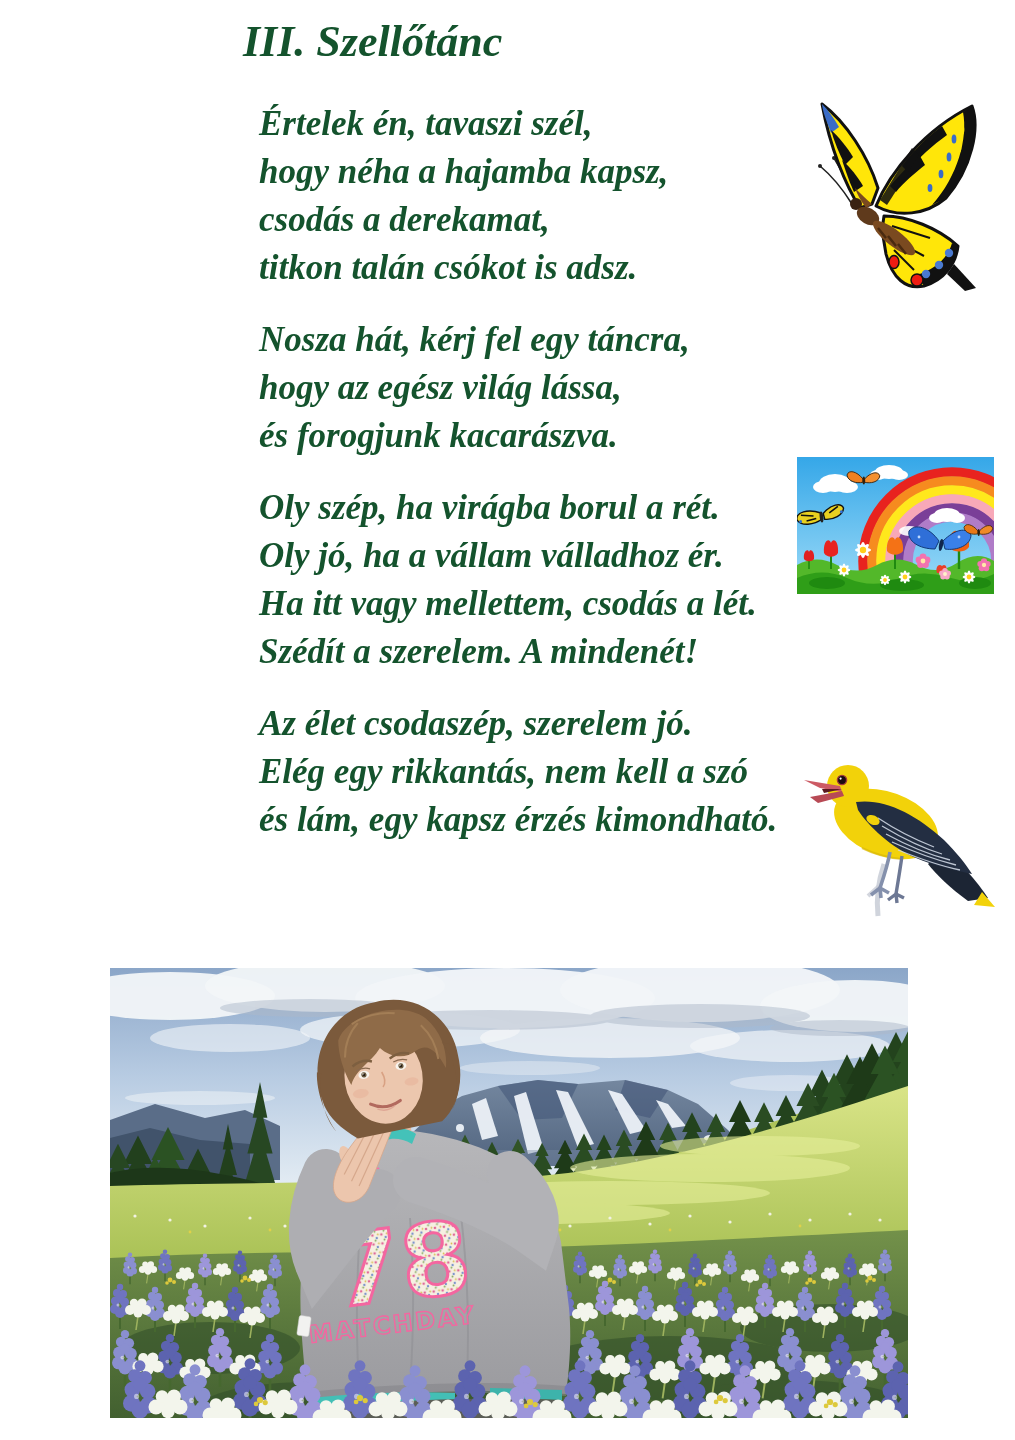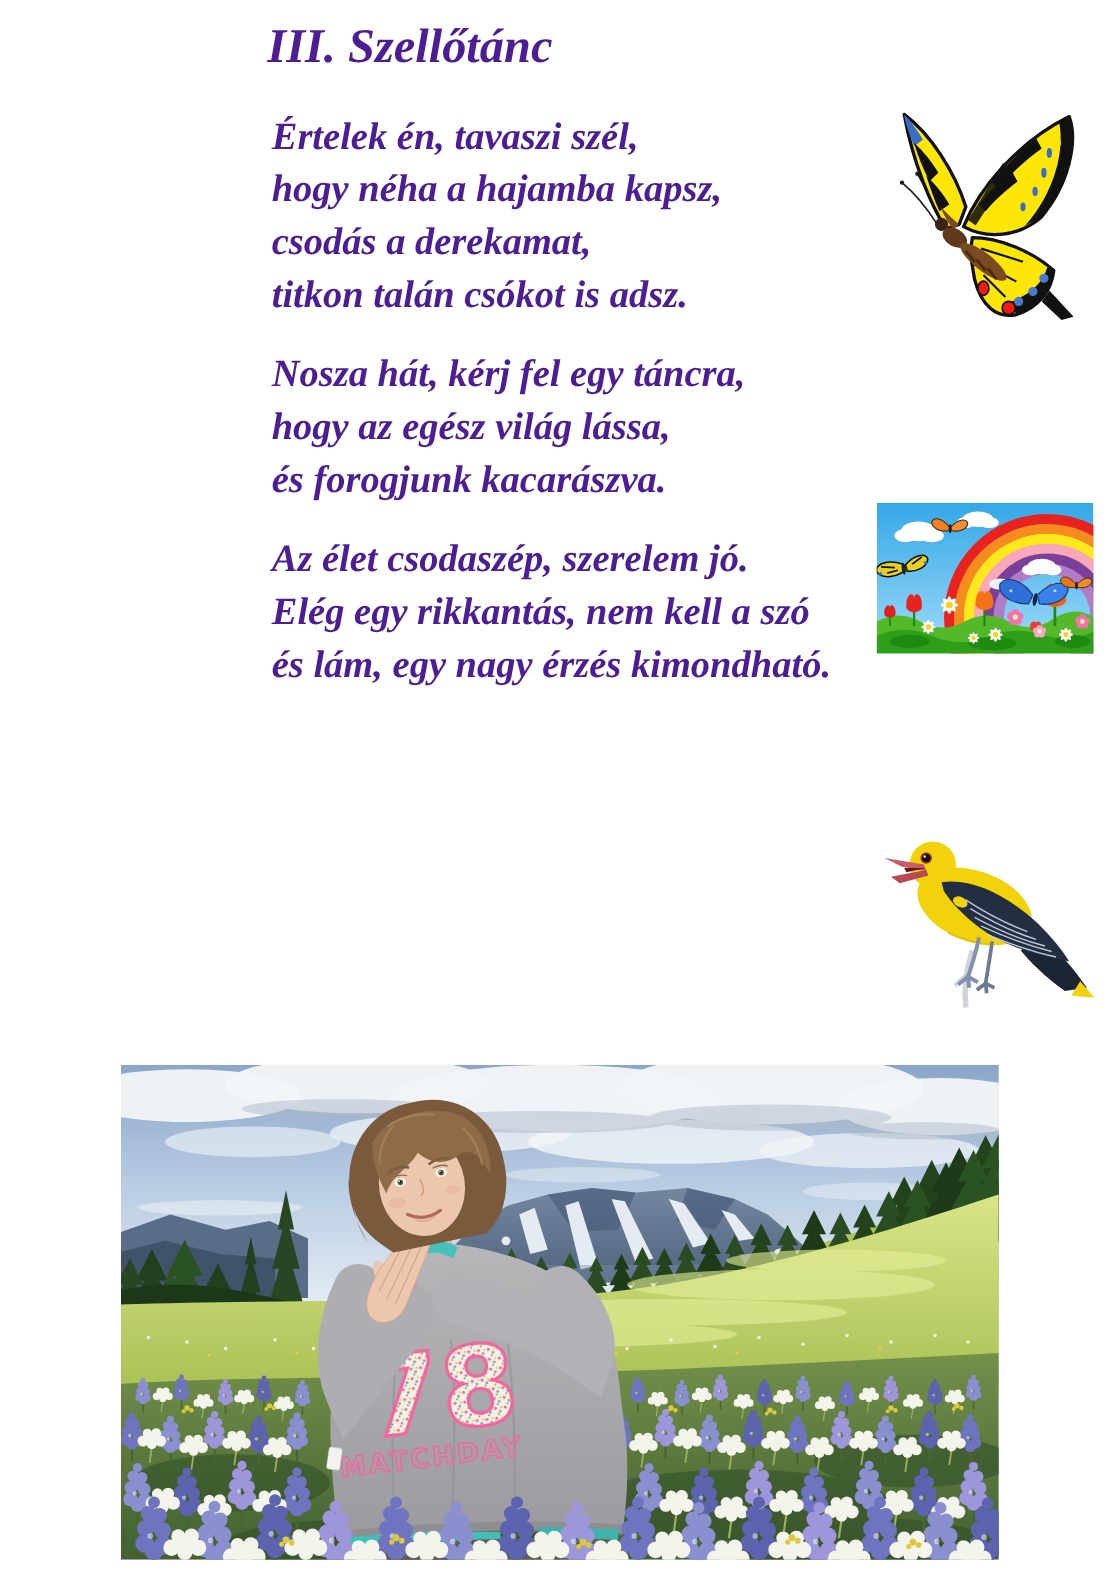--- a/index.html
+++ b/index.html
@@ -2,29 +2,29 @@
 <html><head>
 <meta charset="utf-8">
 <style>
   html,body{margin:0;padding:0;background:#ffffff;}
   .page{
     position:relative;
     width:1015px;height:1440px;
     background:#ffffff;
     overflow:hidden;
     font-family:"Liberation Serif","DejaVu Serif",serif;
-    color:#4c1d95;
+    color:#14532d;
   }
   .title{
     position:absolute;left:243px;top:16px;margin:0;
     font-size:44px;line-height:1.2;
     font-style:italic;font-weight:bold;
   }
   .poem{position:absolute;left:243px;top:100px;width:580px;}
-  .stanza{margin:0 0 24px 4px;padding:0;}
+  .stanza{margin:0 0 24px 16px;padding:0;}
   .line{
     display:block;
     font-size:35px;line-height:48px;
     font-style:italic;font-weight:bold;
     white-space:nowrap;
   }
   figure{margin:0;padding:0;position:absolute;}
   figure svg{display:block;width:100%;height:100%;}
   .fig-butterfly{left:806px;top:88px;width:178px;height:208px;}
   .fig-rainbow{left:797px;top:457px;width:197px;height:137px;}
@@ -44,23 +44,29 @@
       <span class="line">hogy néha a hajamba kapsz,</span>
       <span class="line">csodás a derekamat,</span>
       <span class="line">titkon talán csókot is adsz.</span>
     </p>
     <p class="stanza">
       <span class="line">Nosza hát, kérj fel egy táncra,</span>
       <span class="line">hogy az egész világ lássa,</span>
       <span class="line">és forogjunk kacarászva.</span>
     </p>
     <p class="stanza">
+      <span class="line">Oly szép, ha virágba borul a rét.</span>
+      <span class="line">Oly jó, ha a vállam válladhoz ér.</span>
+      <span class="line">Ha itt vagy mellettem, csodás a lét.</span>
+      <span class="line">Szédít a szerelem. A mindenét!</span>
+    </p>
+    <p class="stanza">
       <span class="line">Az élet csodaszép, szerelem jó.</span>
       <span class="line">Elég egy rikkantás, nem kell a szó</span>
-      <span class="line">és lám, egy nagy érzés kimondható.</span>
+      <span class="line">és lám, egy kapsz érzés kimondható.</span>
     </p>
   </div>
 
   <figure class="fig-butterfly">
     <svg viewBox="0 0 178 208">
       <path d="M46,116 C36,100 26,88 14,78" stroke="#222" stroke-width="1.6" fill="none"></path>
       <path d="M50,113 C43,95 36,84 28,70" stroke="#222" stroke-width="1.6" fill="none"></path>
       <circle cx="14" cy="78" r="2" fill="#222"></circle>
         <circle cx="28" cy="70" r="2" fill="#222"></circle>
 

